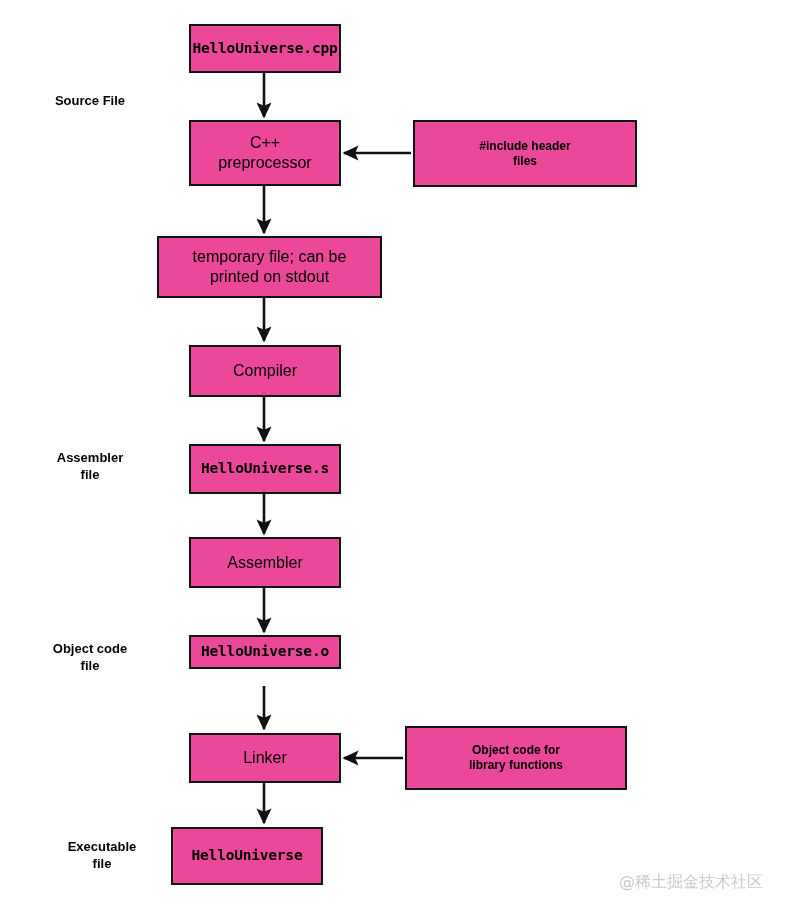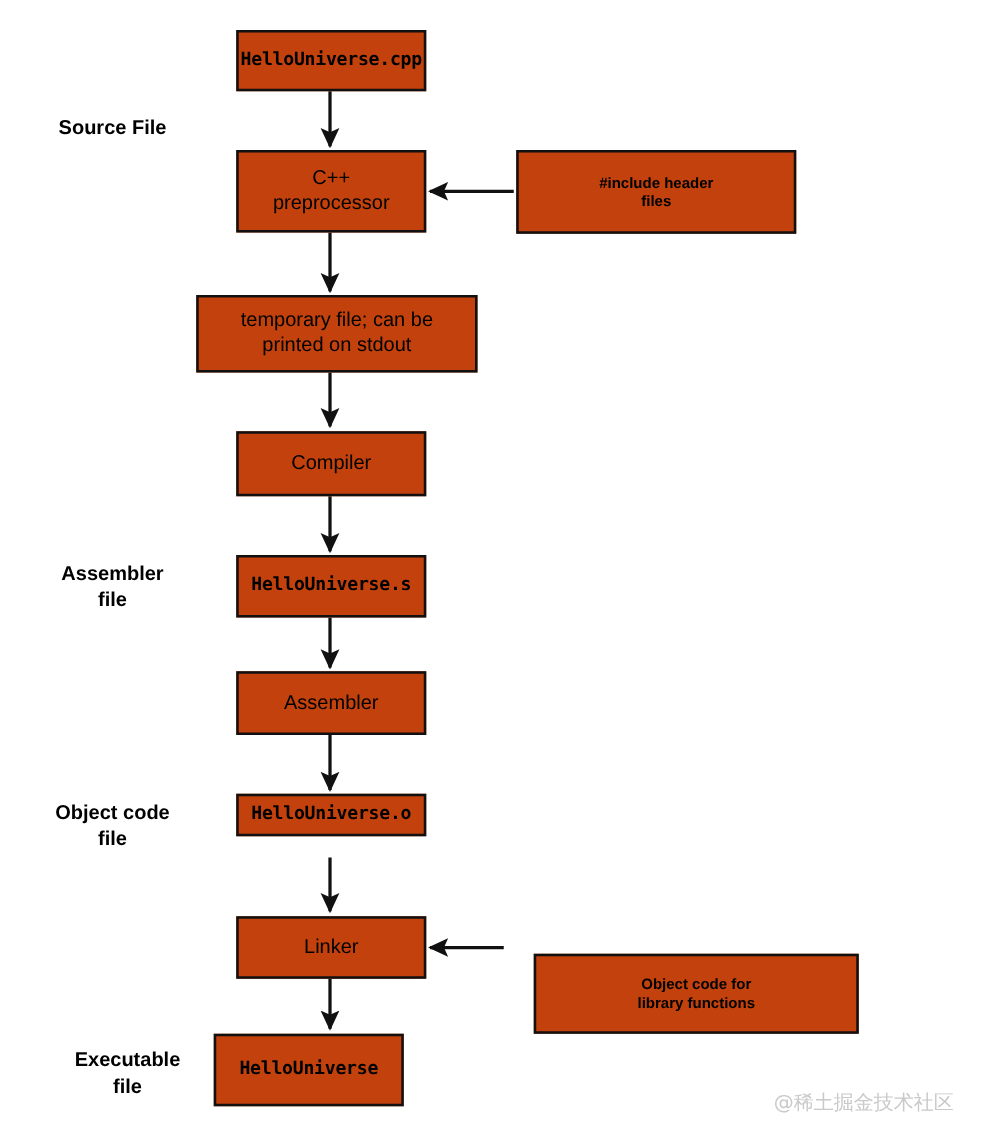--- a/index.html
+++ b/index.html
@@ -20,21 +20,21 @@
     left: 0;
     top: 0;
     width: 786px;
     height: 918px;
     pointer-events: none;
   }
   .node {
     position: absolute;
     box-sizing: border-box;
     border: 2px solid #111111;
-    background: #c2410c;
+    background: #ec4899;
     display: flex;
     align-items: center;
     justify-content: center;
     text-align: center;
     color: #000000;
     line-height: 1.22;
   }
   .node-plain {
     font-family: "Liberation Sans", sans-serif;
     font-weight: 400;
@@ -49,21 +49,21 @@
   .node-strong {
     font-family: "Liberation Sans", sans-serif;
     font-weight: 700;
     font-size: 12px;
   }
   .stage-label {
     position: absolute;
     text-align: center;
     font-family: "Liberation Sans", sans-serif;
     font-weight: 700;
-    font-size: 16px;
+    font-size: 13px;
     color: #000000;
     line-height: 1.3;
   }
   .watermark {
     position: absolute;
     font-family: "DejaVu Sans", sans-serif;
     font-size: 16px;
     color: #c9c9c9;
     white-space: nowrap;
   }
@@ -150,21 +150,21 @@
   </div>
 
   <div class="node node-mono" style="left:189px; top:635px; width:152px; height:34px;">
     <div>HelloUniverse.o</div>
   </div>
 
   <div class="node node-plain" style="left:189px; top:733px; width:152px; height:50px;">
     <div>Linker</div>
   </div>
 
-  <div class="node node-strong" style="left:427px; top:726px; width:260px; height:64px;margin-top:37px;">
+  <div class="node node-strong" style="left:405px; top:726px; width:222px; height:64px;">
     <div>
       <div>Object code for</div>
       <div>library functions</div>
     </div>
   </div>
 
   <div class="node node-mono" style="left:171px; top:827px; width:152px; height:58px;">
     <div>HelloUniverse</div>
   </div>
 

